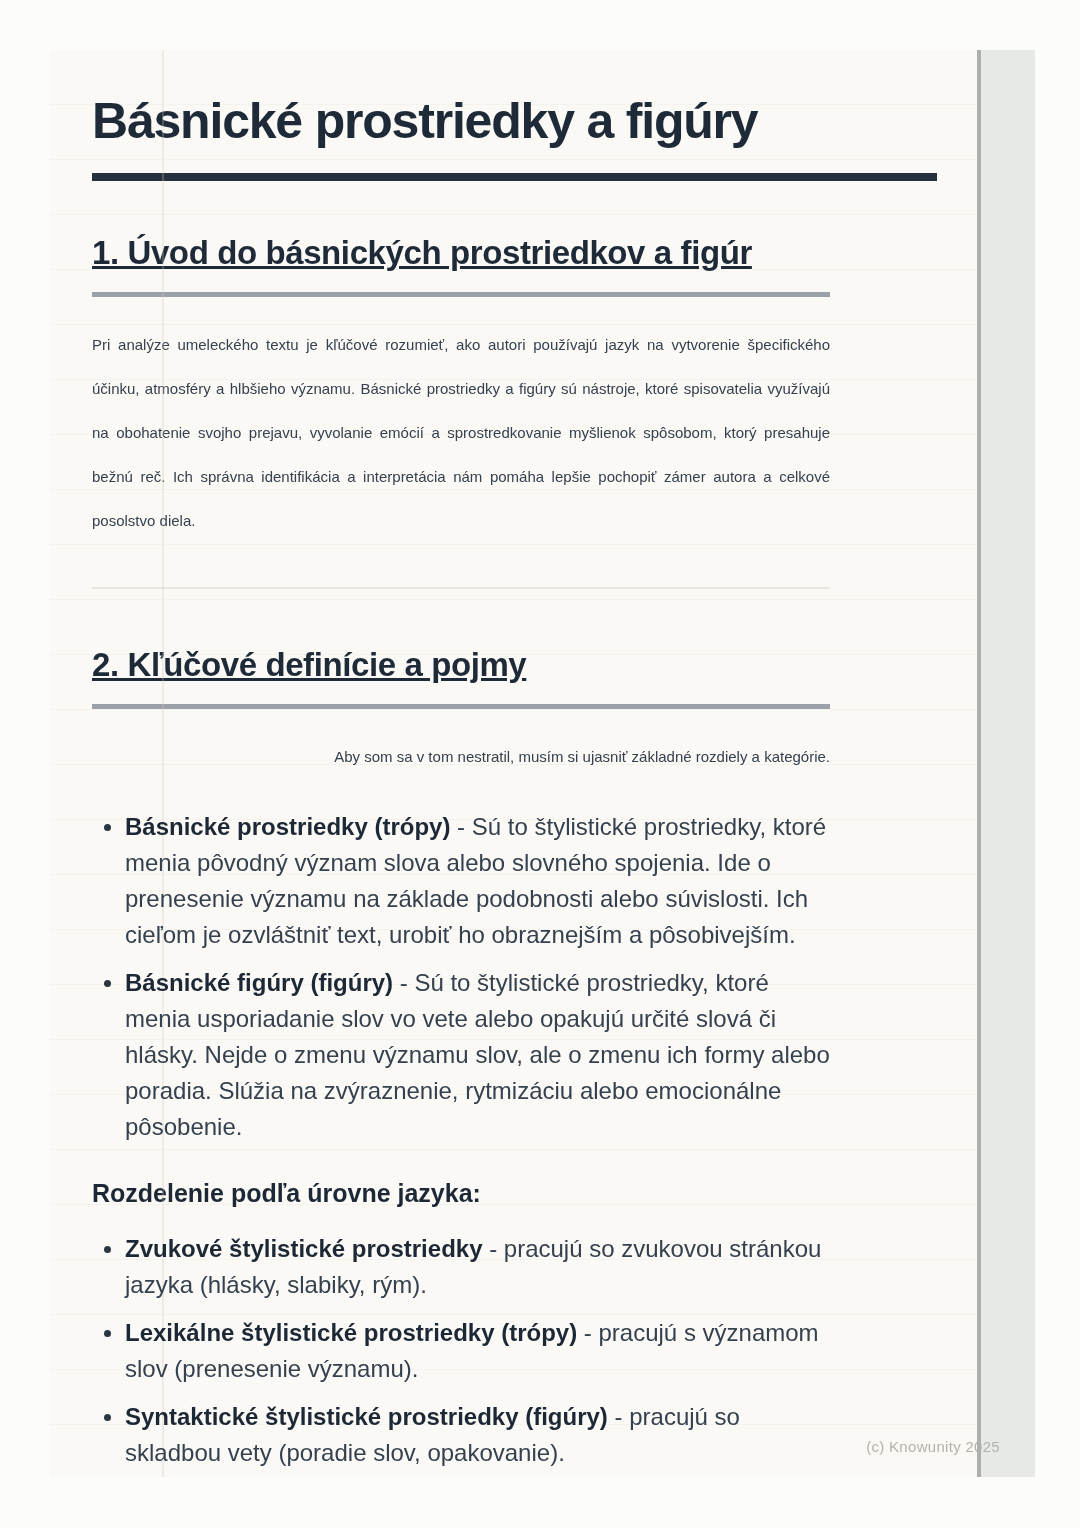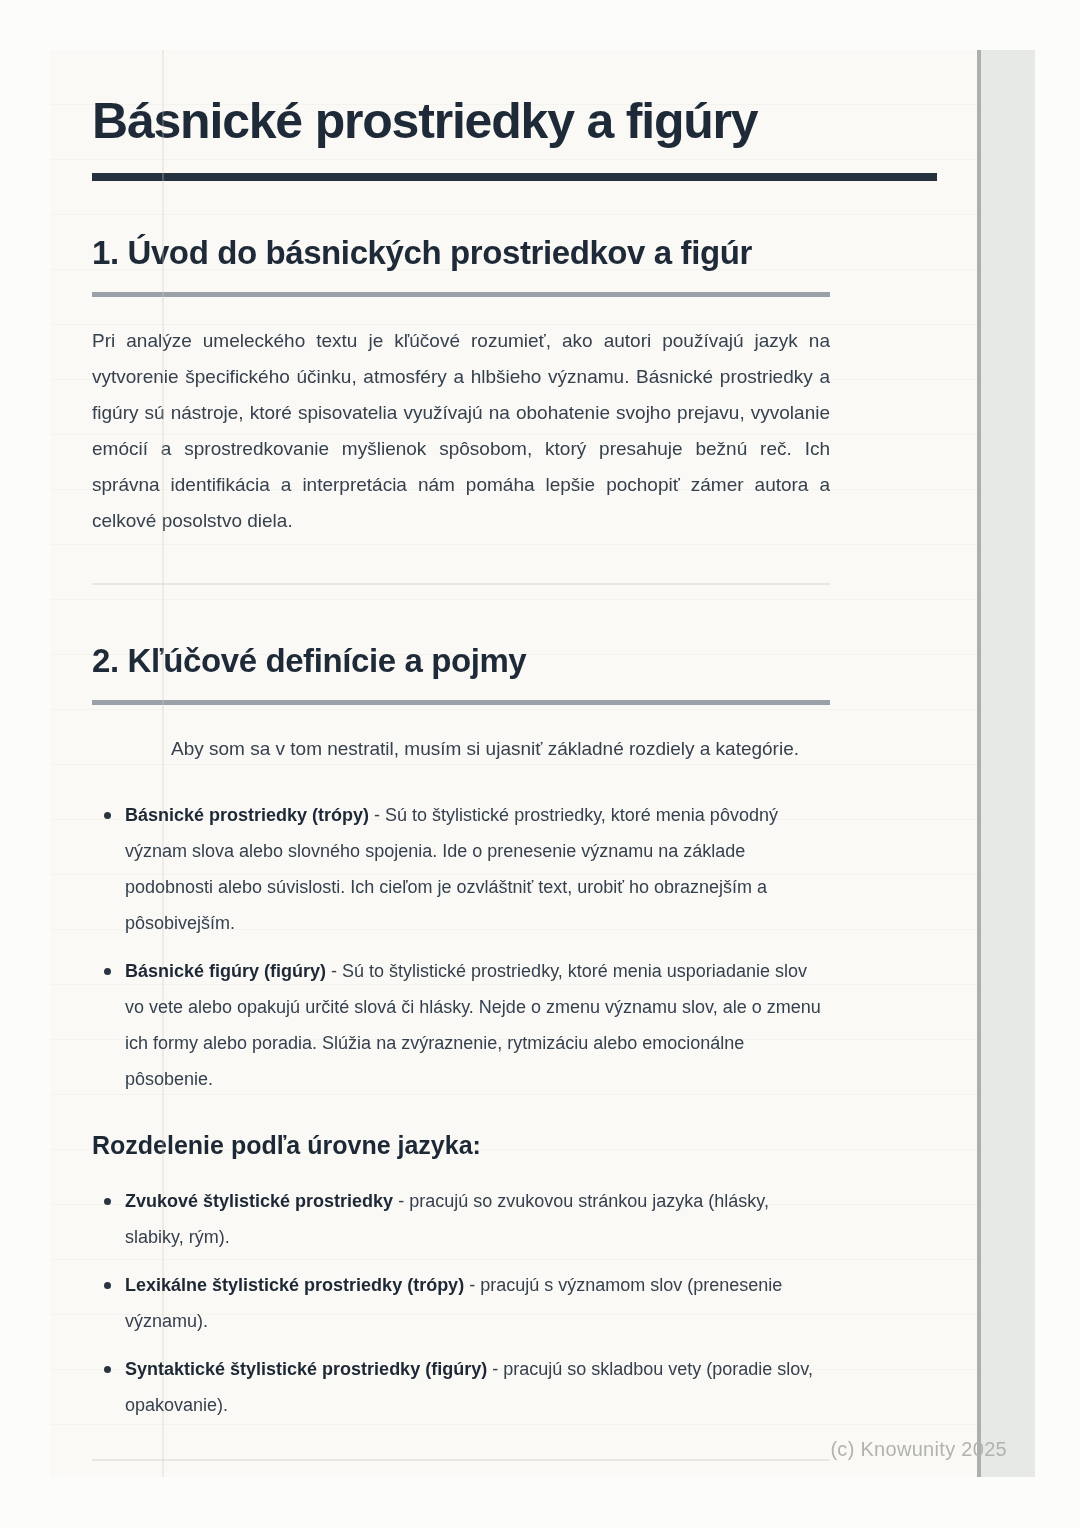--- a/index.html
+++ b/index.html
@@ -55,34 +55,35 @@
     margin-bottom: 48px;
   }
   h2 {
     font-size: 33px;
     line-height: 47px;
     font-weight: 800;
     letter-spacing: -0.4px;
     color: #1e2a38;
     width: 738px;
     margin-bottom: 16px;
+    text-decoration: underline;
   }
   .h2-rule {
     width: 738px; height: 5px;
     background: #9ba1a8;
     margin-bottom: 26px;
   }
   p.body-text {
     width: 738px;
-    font-size: 19px;
-    line-height: 36px;
+    font-size: 15px;
+    line-height: 44px;
     color: #36414f;
     text-align: justify;
   }
-  p.body-text.no-justify { text-align: center; margin-left: 24px; }
+  p.body-text.no-justify { text-align: right; }
   .divider {
     width: 738px; height: 2px;
     background: #eae7e0;
     margin-top: 44px;
     margin-bottom: 52px;
   }
   .bold-label {
     width: 738px;
     font-size: 25px;
     line-height: 36px;
@@ -92,43 +93,43 @@
     margin-bottom: 20px;
   }
   ul.doc-list {
     list-style: none;
     width: 738px;
     margin-top: 30px;
     padding-left: 33px;
   }
   ul.doc-list li {
     position: relative;
-    font-size: 18px;
+    font-size: 24px;
     line-height: 36px;
     color: #36414f;
     margin-bottom: 12px;
   }
   ul.doc-list li::before {
     content: "";
     position: absolute;
     left: -21px; top: 15px;
     width: 7px; height: 7px;
     border-radius: 50%;
     background: #2a3542;
   }
   .term {
     font-weight: bold;
     color: #1d2836;
   }
   
   .footer {
     position: absolute;
     top: 1438px;
-    right: 73px;
-    font-size: 20px;
+    right: 80px;
+    font-size: 15px;
     color: #b3b3ae;
     z-index: 5;
     letter-spacing: 0.3px;
   }
 </style>
 </head>
 <body>
 
 <div class="viewport">
 

